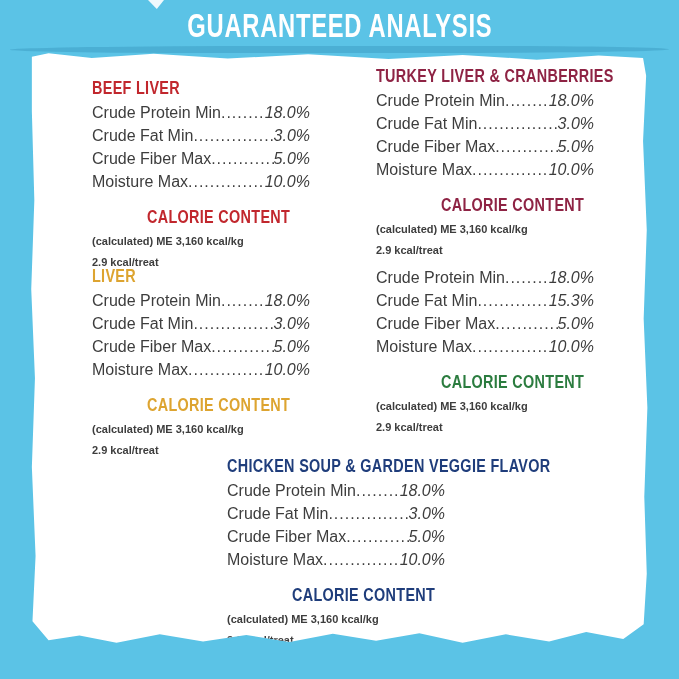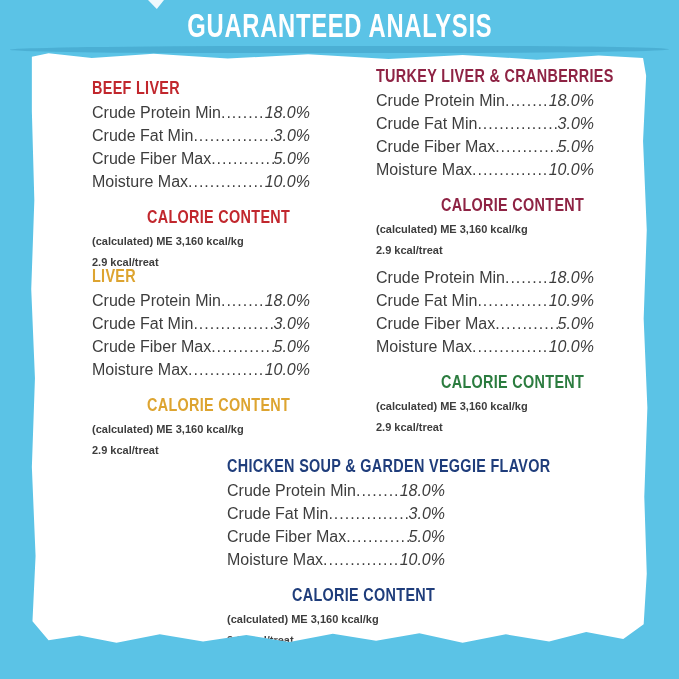--- a/index.html
+++ b/index.html
@@ -154,21 +154,21 @@
 
   <section class="block mr sec-cheese">
     <div class="row">
         <span class="lbl">Crude Protein Min</span>
         <span class="dots"></span>
         <span class="val">18.0%</span>
       </div>
     <div class="row">
         <span class="lbl">Crude Fat Min</span>
         <span class="dots"></span>
-        <span class="val">10.9%</span>
+        <span class="val">15.3%</span>
       </div>
     <div class="row">
         <span class="lbl">Crude Fiber Max</span>
         <span class="dots"></span>
         <span class="val">5.0%</span>
       </div>
     <div class="row">
         <span class="lbl">Moisture Max</span>
         <span class="dots"></span>
         <span class="val">10.0%</span>

